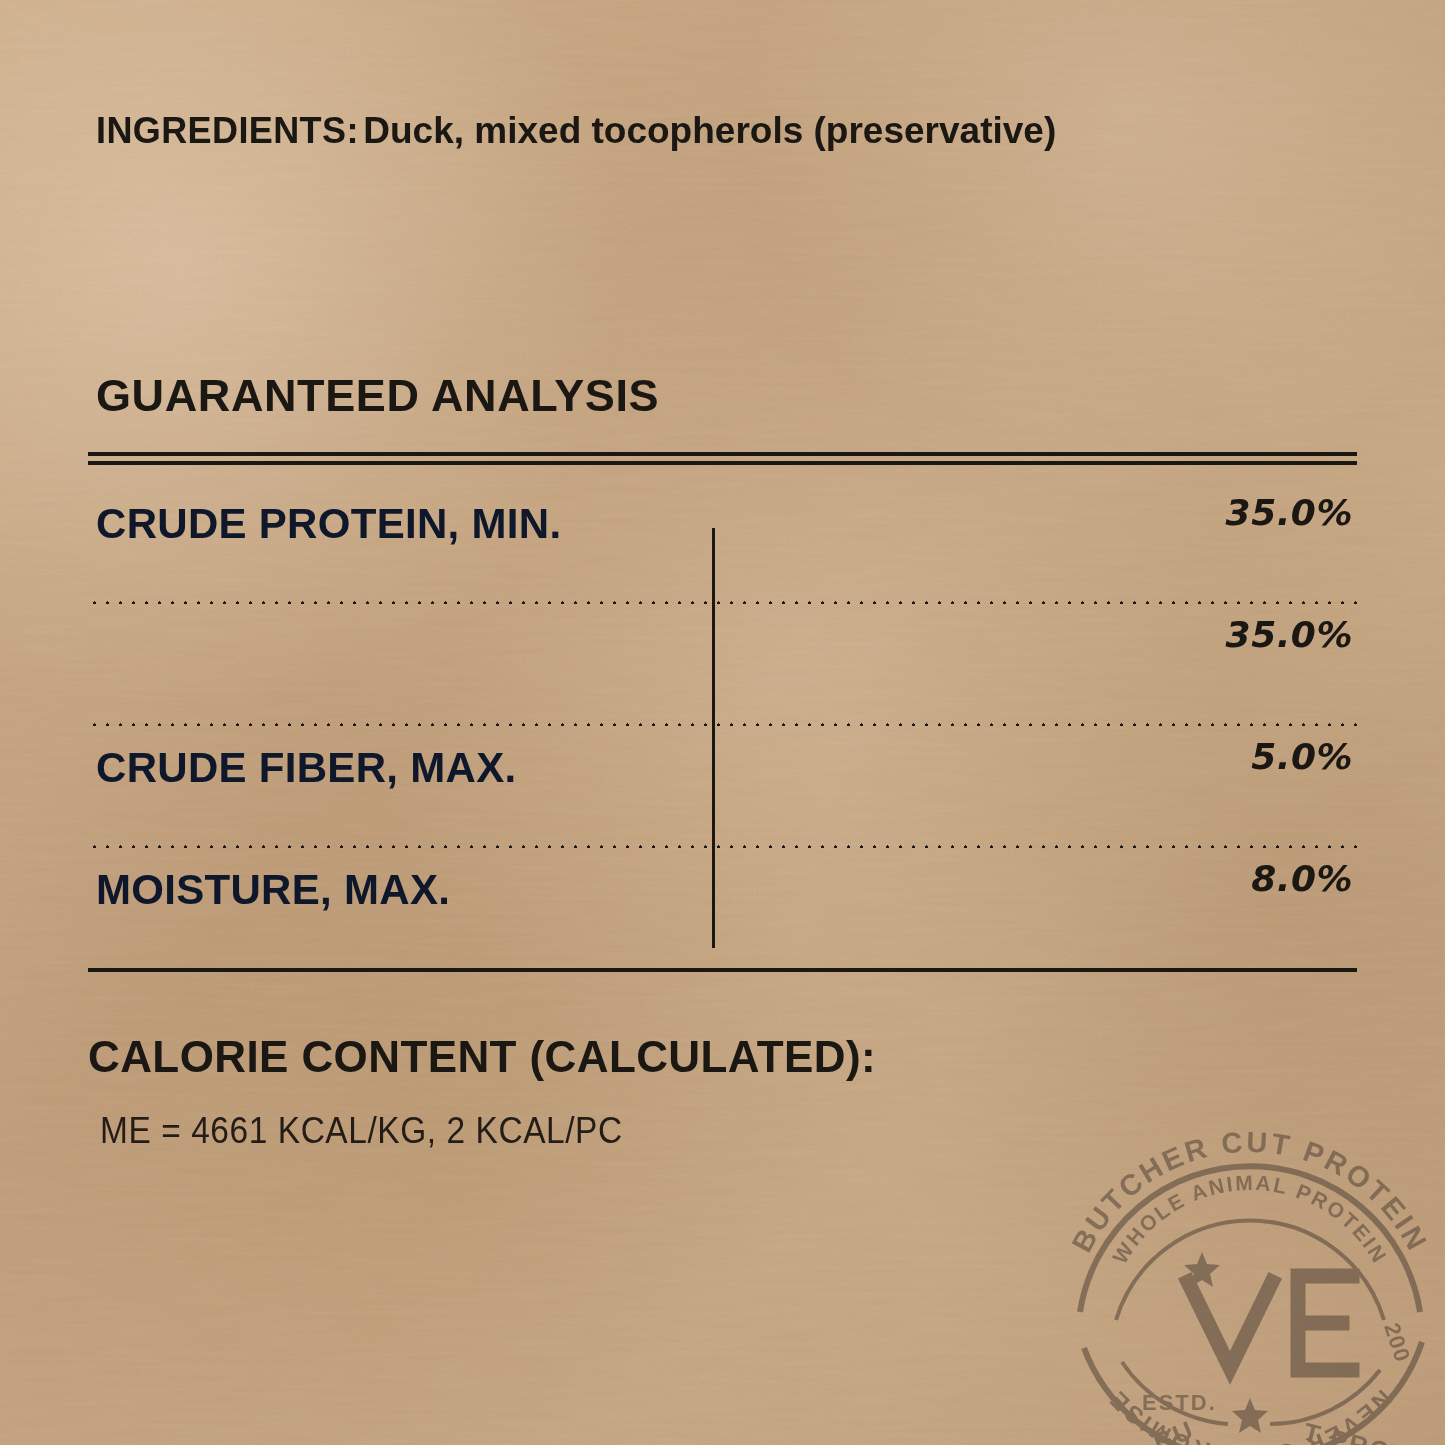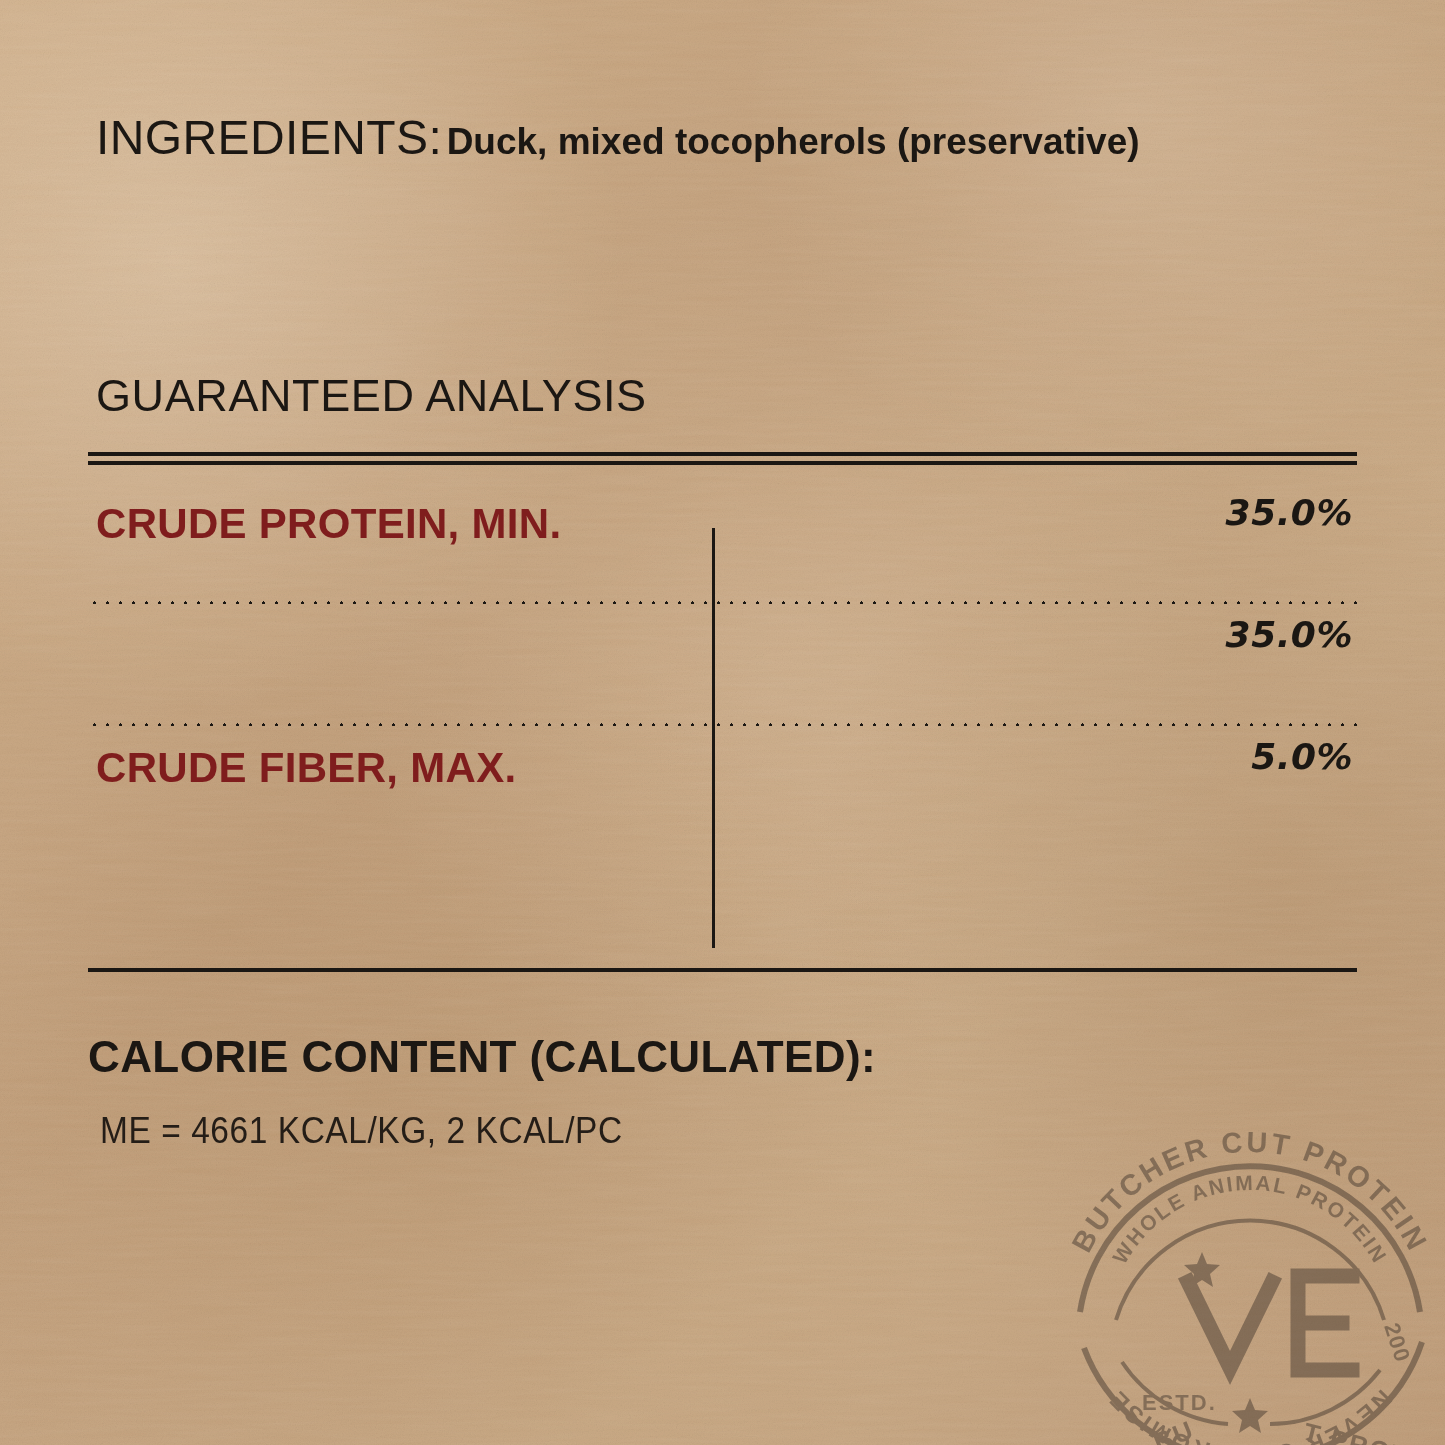--- a/index.html
+++ b/index.html
@@ -50,36 +50,36 @@
   
   .ingredients {
     position: absolute;
     left: 96px;
     top: 108px;
     right: 90px;
     line-height: 1.25;
     color: #1b1713;
   }
   .ingredients .lbl {
-    font-weight: 400;
-    font-size: 48px;
+    font-weight: 700;
+    font-size: 36px;
     letter-spacing: 0.4px;
   }
   .ingredients .txt {
     font-weight: 700;
     font-size: 37px;
   }
 
   
   .ga-title {
     position: absolute;
     left: 96px;
     top: 370px;
     font-size: 45px;
-    font-weight: 400;
+    font-weight: 700;
     letter-spacing: 0.6px;
     color: #1b1713;
   }
 
   .rule-double {
     position: absolute;
     left: 88px;
     right: 88px;
     top: 452px;
     height: 12px;
@@ -119,21 +119,21 @@
     position: relative;
     height: 122px;
   }
   .row .name {
     position: absolute;
     left: 0;
     top: 18px;
     font-size: 42px;
     font-weight: 700;
     letter-spacing: 0.3px;
-    color: #7f1d1d;
+    color: #0f172a;
   }
   .row .val {
     position: absolute;
     right: 4px;
     top: 10px;
     font-size: 36px;
     font-style: italic;
     font-weight: 700;
     font-family: "DejaVu Sans", sans-serif;
     color: #1b1713;
@@ -230,20 +230,25 @@
     </div>
     <div class="row">
       <span class="val">35.0%</span>
       <span class="dots"></span>
     </div>
     <div class="row">
       <span class="name">CRUDE FIBER, MAX.</span>
       <span class="val">5.0%</span>
       <span class="dots"></span>
     </div>
+    <div class="row">
+      <span class="name">MOISTURE, MAX.</span>
+      <span class="val">8.0%</span>
+
+    </div>
   </div>
 
   <div class="rule-bottom"></div>
 
   <div class="cal-title">CALORIE CONTENT (CALCULATED):</div>
   <div class="cal-value">ME = 4661 KCAL/KG, 2 KCAL/PC</div>
 
   <div class="stamp">
     <svg viewBox="0 0 400 390" width="400" height="390" xmlns="http://www.w3.org/2000/svg">
       <defs>

